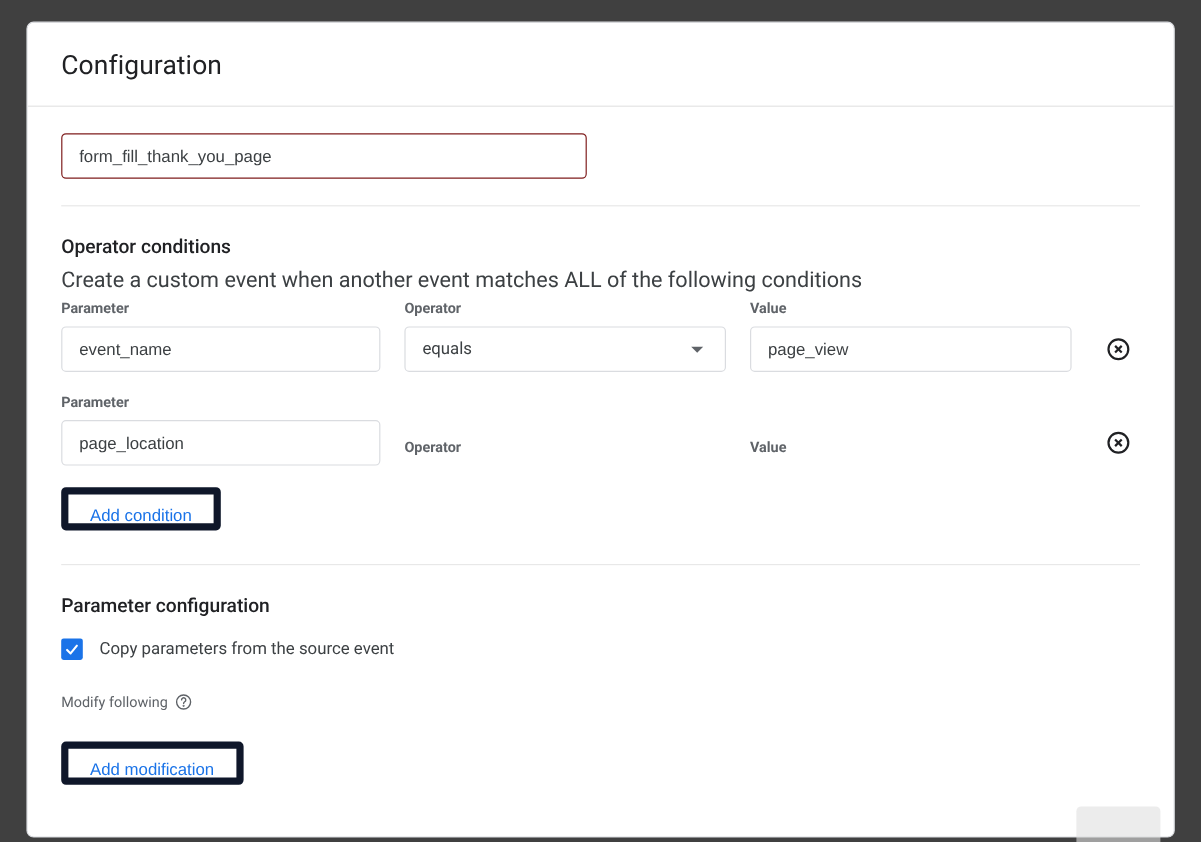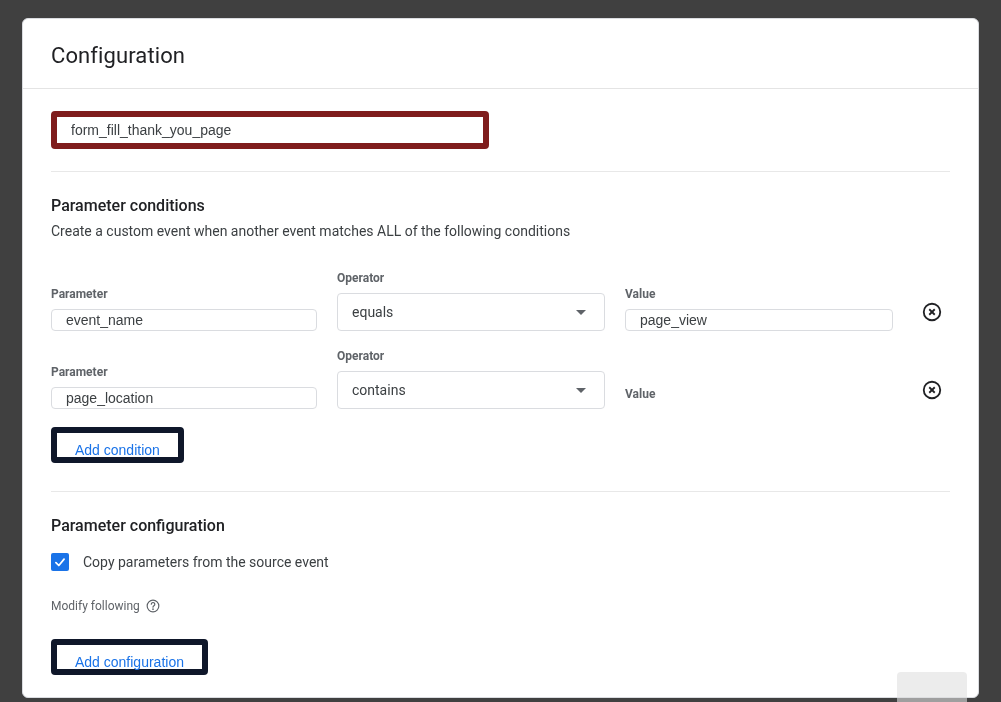--- a/index.html
+++ b/index.html
@@ -50,60 +50,60 @@
   }
   .help-icon {
     width: 14px; height: 14px;
     display: inline-flex;
     align-items: center;
     justify-content: center;
   }
   .text-input {
     width: 438px;
     height: 38px;
-    border: 6px solid #7f1d1d;
+    border: 1px solid #7f1d1d;
     border-radius: 4px;
     padding: 0 14px;
     font-size: 14px;
     color: #3c4043;
     outline: none;
     background: #fff;
   }
   .divider {
     border: 0;
     border-top: 1px solid #e8e8e8;
     margin: 22px 0 24px 0;
   }
   .section-title {
     font-size: 16px;
     font-weight: 500;
     color: #202124;
     margin: 0 0 8px 0;
   }
   .section-desc {
-    font-size: 14px;
-    color: #3c4043;
-    margin: 0 0 32px 0;
+    font-size: 18px;
+    color: #3c4043;
+    margin: 0 0 6px 0;
   }
   .cond-row {
     display: grid;
     grid-template-columns: 266px 268px 268px 40px;
     column-gap: 20px;
     align-items: flex-end;
     margin-bottom: 18px;
   }
   .col { display: flex; flex-direction: column; }
   .col-label {
     font-size: 12px;
     color: #5f6368;
     margin-bottom: 8px;
     font-weight: bold;
   }
   .field-input {
-    height: 22px;
+    height: 38px;
     border: 1px solid #dadce0;
     border-radius: 4px;
     padding: 0 14px;
     font-size: 14px;
     color: #3c4043;
     outline: none;
     background: #fff;
     width: 100%;
   }
   .select-box {
@@ -192,21 +192,21 @@
     </div>
 
     <div class="card-body">
 
       
       <input class="text-input" type="text" value="form_fill_thank_you_page" style="">
 
       <hr class="divider">
 
       
-      <h2 class="section-title">Parameter conditions</h2>
+      <h2 class="section-title">Operator conditions</h2>
       <p class="section-desc">Create a custom event when another event matches ALL of the following conditions</p>
 
       
       <div class="cond-row">
         <div class="col">
           <span class="col-label">Parameter</span>
           <input class="field-input" type="text" value="event_name" style="">
         </div>
         <div class="col">
           <span class="col-label">Operator</span>
@@ -229,24 +229,20 @@
       </div>
 
       
       <div class="cond-row">
         <div class="col">
           <span class="col-label">Parameter</span>
           <input class="field-input" type="text" value="page_location" style="">
         </div>
         <div class="col">
           <span class="col-label">Operator</span>
-          <div class="select-box">
-            <span>contains</span>
-            <span class="arrow"></span>
-          </div>
         </div>
         <div class="col">
           <span class="col-label">Value</span>
         </div>
         <div class="delete-btn">
           <svg width="22" height="22" viewBox="0 0 24 24" fill="none" stroke="#202124" stroke-width="2">
             <circle cx="12" cy="12" r="9"></circle>
             <line x1="9" y1="9" x2="15" y2="15"></line>
             <line x1="15" y1="9" x2="9" y2="15"></line>
           </svg>
@@ -273,18 +269,18 @@
         <span>Modify following</span>
         <span class="help-icon">
           <svg width="14" height="14" viewBox="0 0 24 24" fill="none" stroke="#5f6368" stroke-width="2">
             <circle cx="12" cy="12" r="10"></circle>
             <path d="M9.1 9a3 3 0 1 1 4.5 2.6c-.9.6-1.6 1.2-1.6 2.4" stroke-linecap="round"></path>
             <circle cx="12" cy="17.5" r="0.5" fill="#5f6368"></circle>
           </svg>
         </span>
       </div>
       <div style="height:18px"></div>
-      <button class="outline-btn">Add configuration</button>
+      <button class="outline-btn">Add modification</button>
 
     </div>
   </div>
   <div class="ghost-btn"></div>
 </div>
 
 </body></html>

